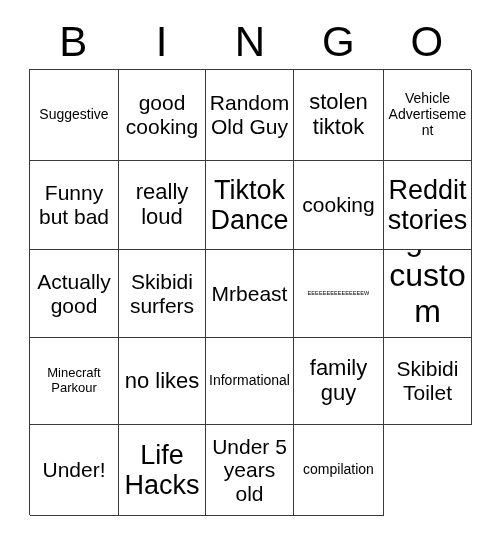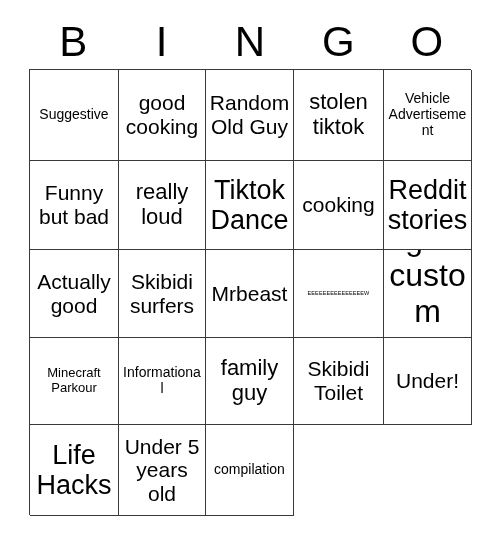--- a/index.html
+++ b/index.html
@@ -143,20 +143,23 @@
     <div class="cell fs-tiny">
         <span>EEEEEEEEEEEEEEEW</span>
       </div>
     <div class="cell fs-lg">
         <span>gta custom map</span>
       </div>
 
     <div class="cell fs-sm">
         <span>Minecraft Parkour</span>
       </div>
+    <div class="cell fs-xxl">
+        <span>no likes</span>
+      </div>
     <div class="cell fs-xs">
         <span>Informational</span>
       </div>
     <div class="cell fs-xxl">
         <span>family guy</span>
       </div>
 
     <div class="cell fs-md">
         <span>Skibidi Toilet</span>
       </div>

